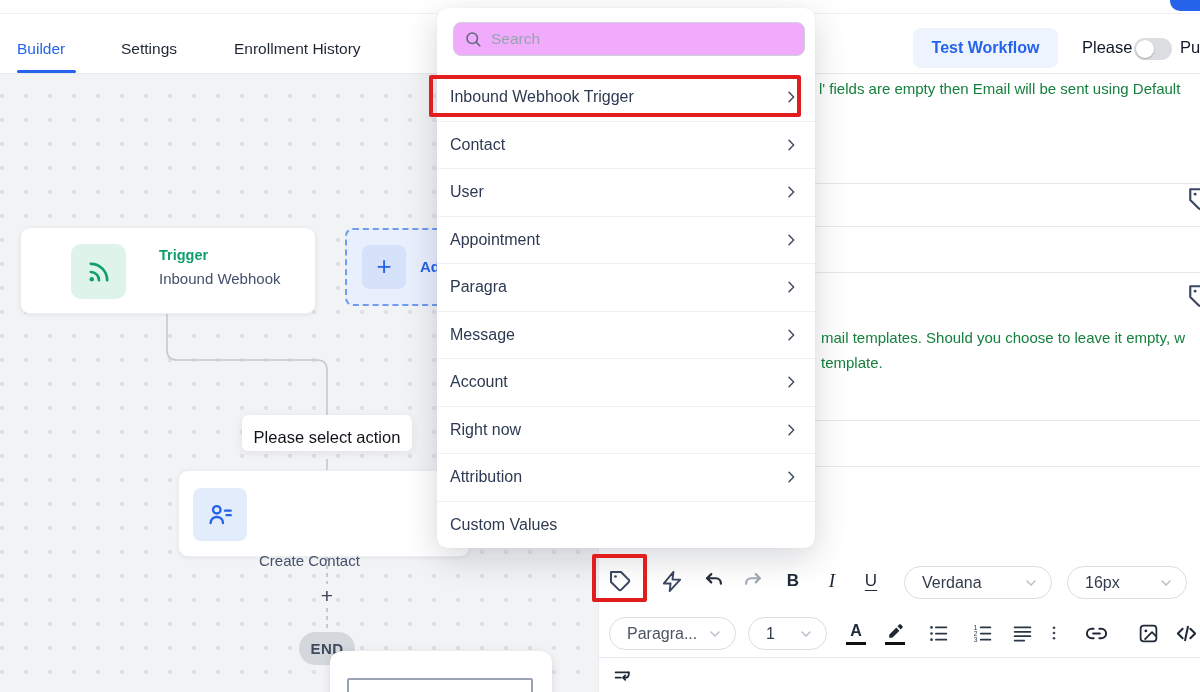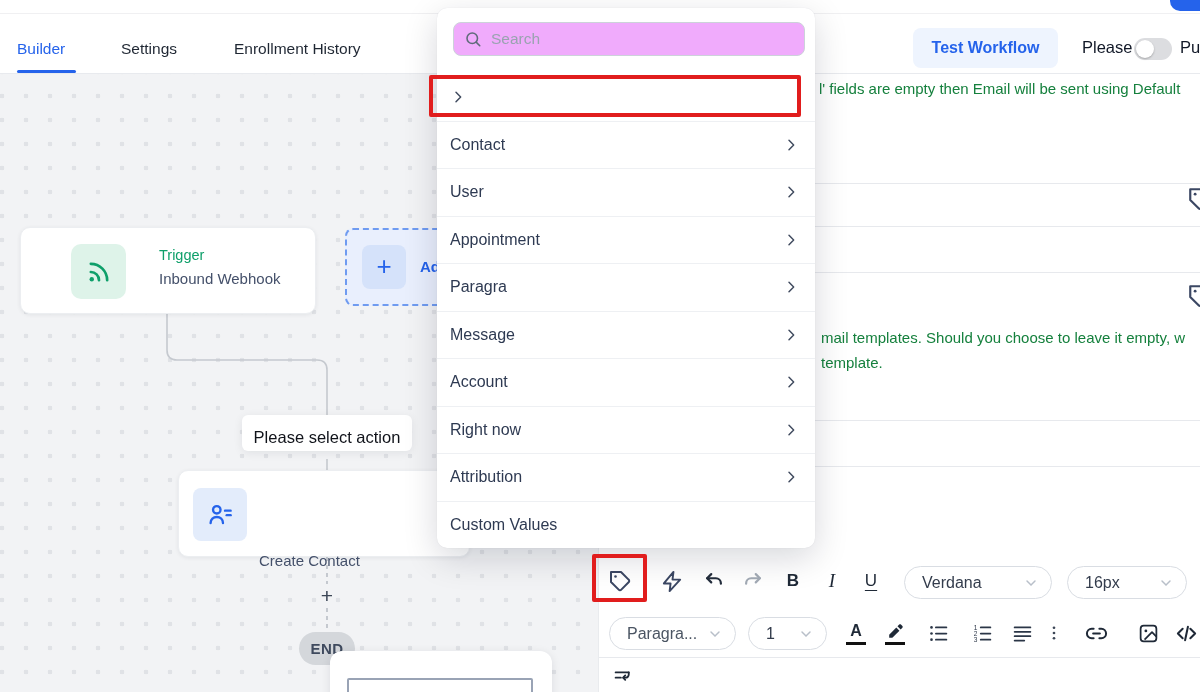--- a/index.html
+++ b/index.html
@@ -24,21 +24,21 @@
   .publish-lbl { left:1180px; top:38px; font-size:16.5px; color:#111827; font-weight:500; }
 
   
   .canvas { left:0; top:74px; width:598px; height:618px; overflow:hidden;
     background-color:#f2f3f5;
     background-image:radial-gradient(circle,#e0e2e6 2.2px, transparent 2.6px);
     background-size:24px 24px; background-position:14px 10px; }
   .card { position:absolute; background:#fff; border:1px solid #eceef1; border-radius:10px;
     box-shadow:0 1px 4px rgba(16,24,40,.07); }
   .iconbox { position:absolute; border-radius:10px; display:flex; align-items:center; justify-content:center; }
-  .trigger-title { position:absolute; left:138px; top:19px; font-size:14.5px; font-weight:400; color:#0e9f6a; }
+  .trigger-title { position:absolute; left:138px; top:19px; font-size:14.5px; font-weight:700; color:#0e9f6a; }
   .trigger-sub { position:absolute; left:138px; top:42px; font-size:15px; color:#44506a; }
   .add-box { position:absolute; left:345px; top:154px; width:160px; height:78px; background:#e9effd;
     border:2px dashed #6f9bf0; border-radius:8px; cursor:pointer; }
   .add-plus { position:absolute; left:15px; top:15px; width:44px; height:44px; background:#d5e2fa; border-radius:8px;
     color:#2563eb; font-size:26px; line-height:42px; text-align:center; font-weight:400; }
   .add-lbl { position:absolute; left:73px; top:28px; font-size:15px; font-weight:600; color:#2563eb; }
   .select-label { position:absolute; left:242px; top:341px; width:170px; height:36px; background:#fff; border-radius:6px;
     box-shadow:0 2px 10px rgba(16,24,40,.08); font-size:16.5px; color:#10131a; text-align:center; line-height:44px; }
   .plus-glyph { position:absolute; left:316px; top:510px; width:22px; text-align:center; font-size:21px; color:#3c4656; }
   .end-pill { position:absolute; left:299px; top:558px; width:56px; height:33px; background:#d4d7db; border-radius:17px;
@@ -317,20 +317,21 @@
   <div class="abs menu">
     <div class="search-wrap">
       <svg width="18" height="18" viewBox="0 0 24 24" fill="none" stroke="#5f6b7a" stroke-width="2.1" stroke-linecap="round">
         <circle cx="11" cy="11" r="7"></circle>
           <line x1="16.5" y1="16.5" x2="21" y2="21"></line>
       </svg>
       <input type="text" placeholder="Search" style="">
     </div>
     <div class="menu-rows">
       <div class="menu-row">
+        <span>Inbound Webhook Trigger</span>
         <svg width="16" height="16" viewBox="0 0 24 24" fill="none" stroke="#3f4a5e" stroke-width="2.2" stroke-linecap="round" stroke-linejoin="round">
             <polyline points="9 5 16 12 9 19"></polyline>
           </svg>
       </div>
       <div class="menu-row">
         <span>Contact</span>
         <svg width="16" height="16" viewBox="0 0 24 24" fill="none" stroke="#3f4a5e" stroke-width="2.2" stroke-linecap="round" stroke-linejoin="round">
             <polyline points="9 5 16 12 9 19"></polyline>
           </svg>
       </div>

